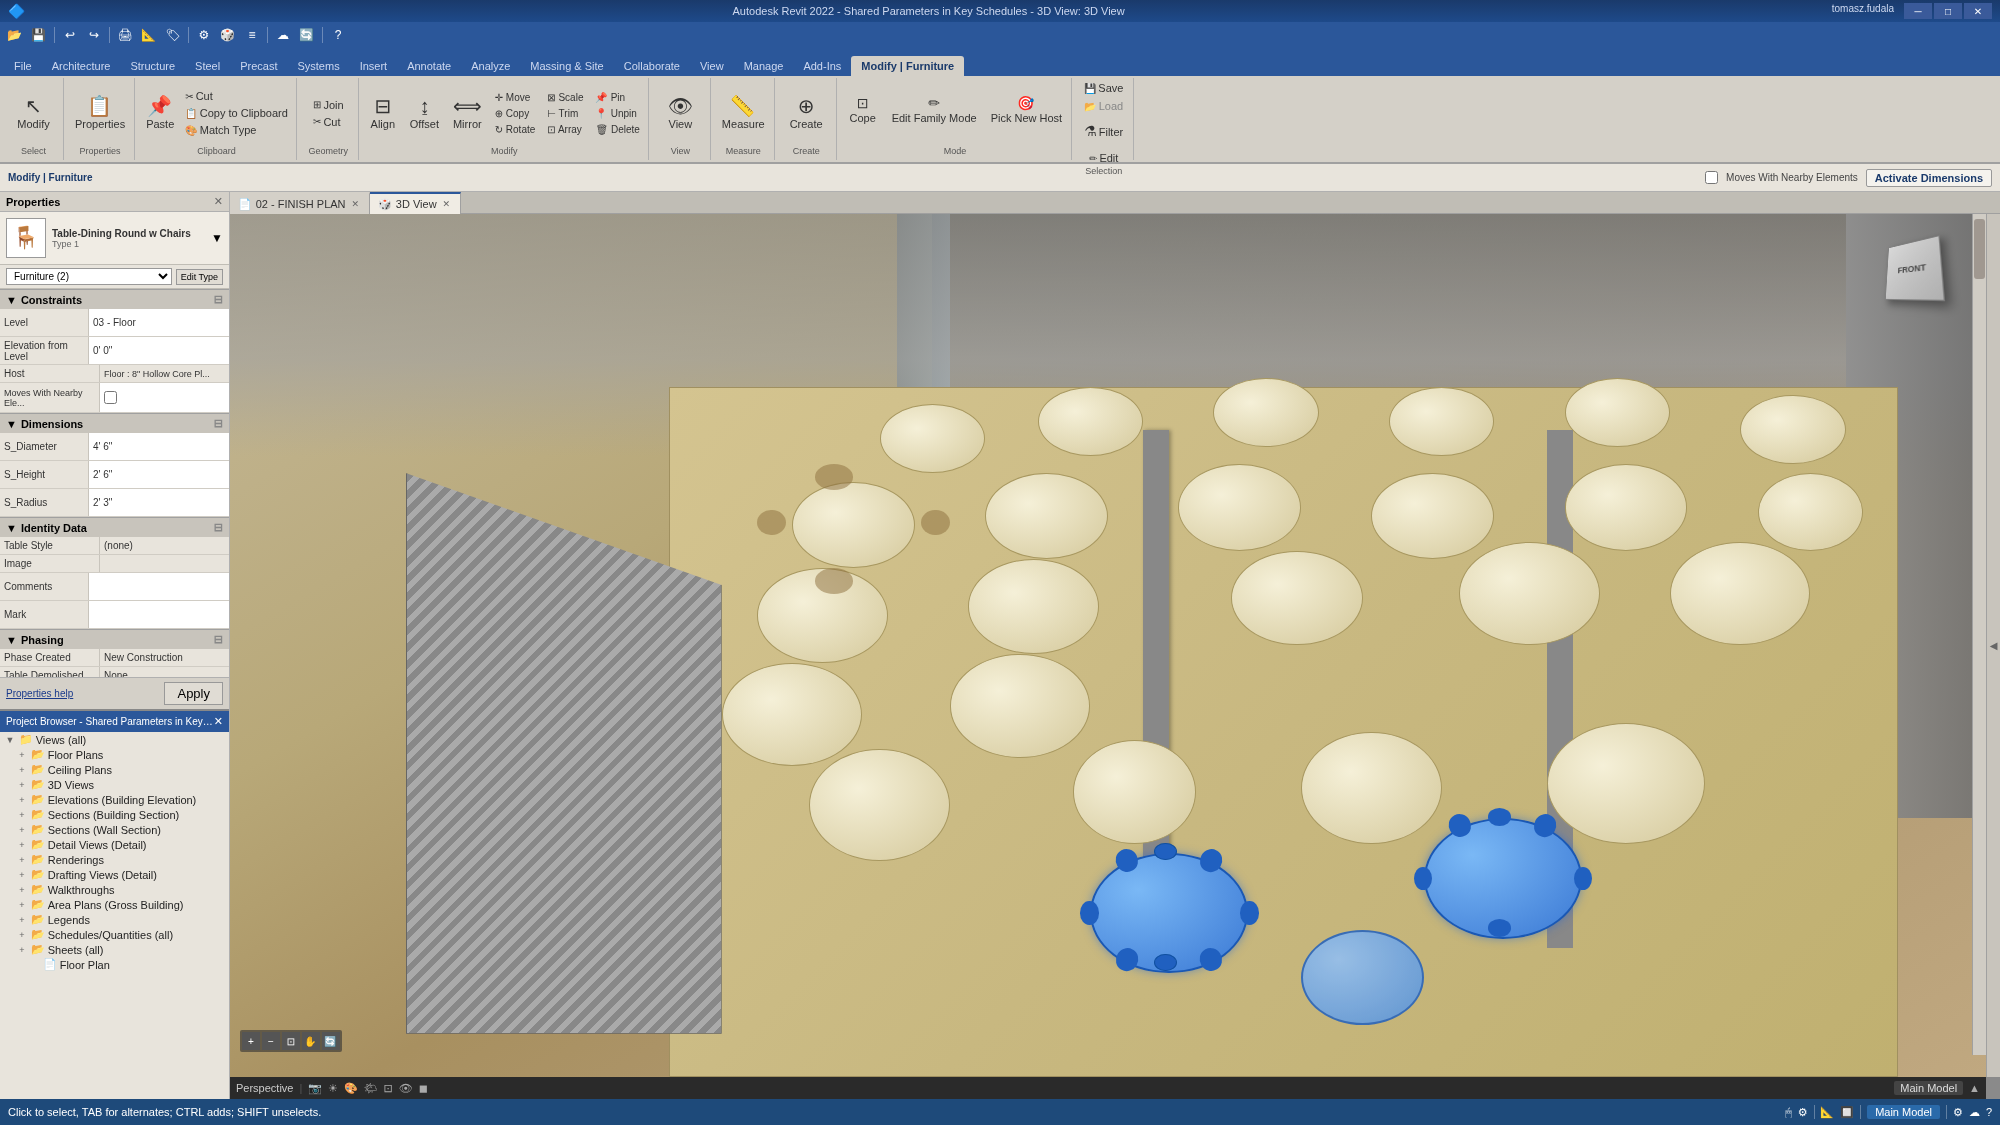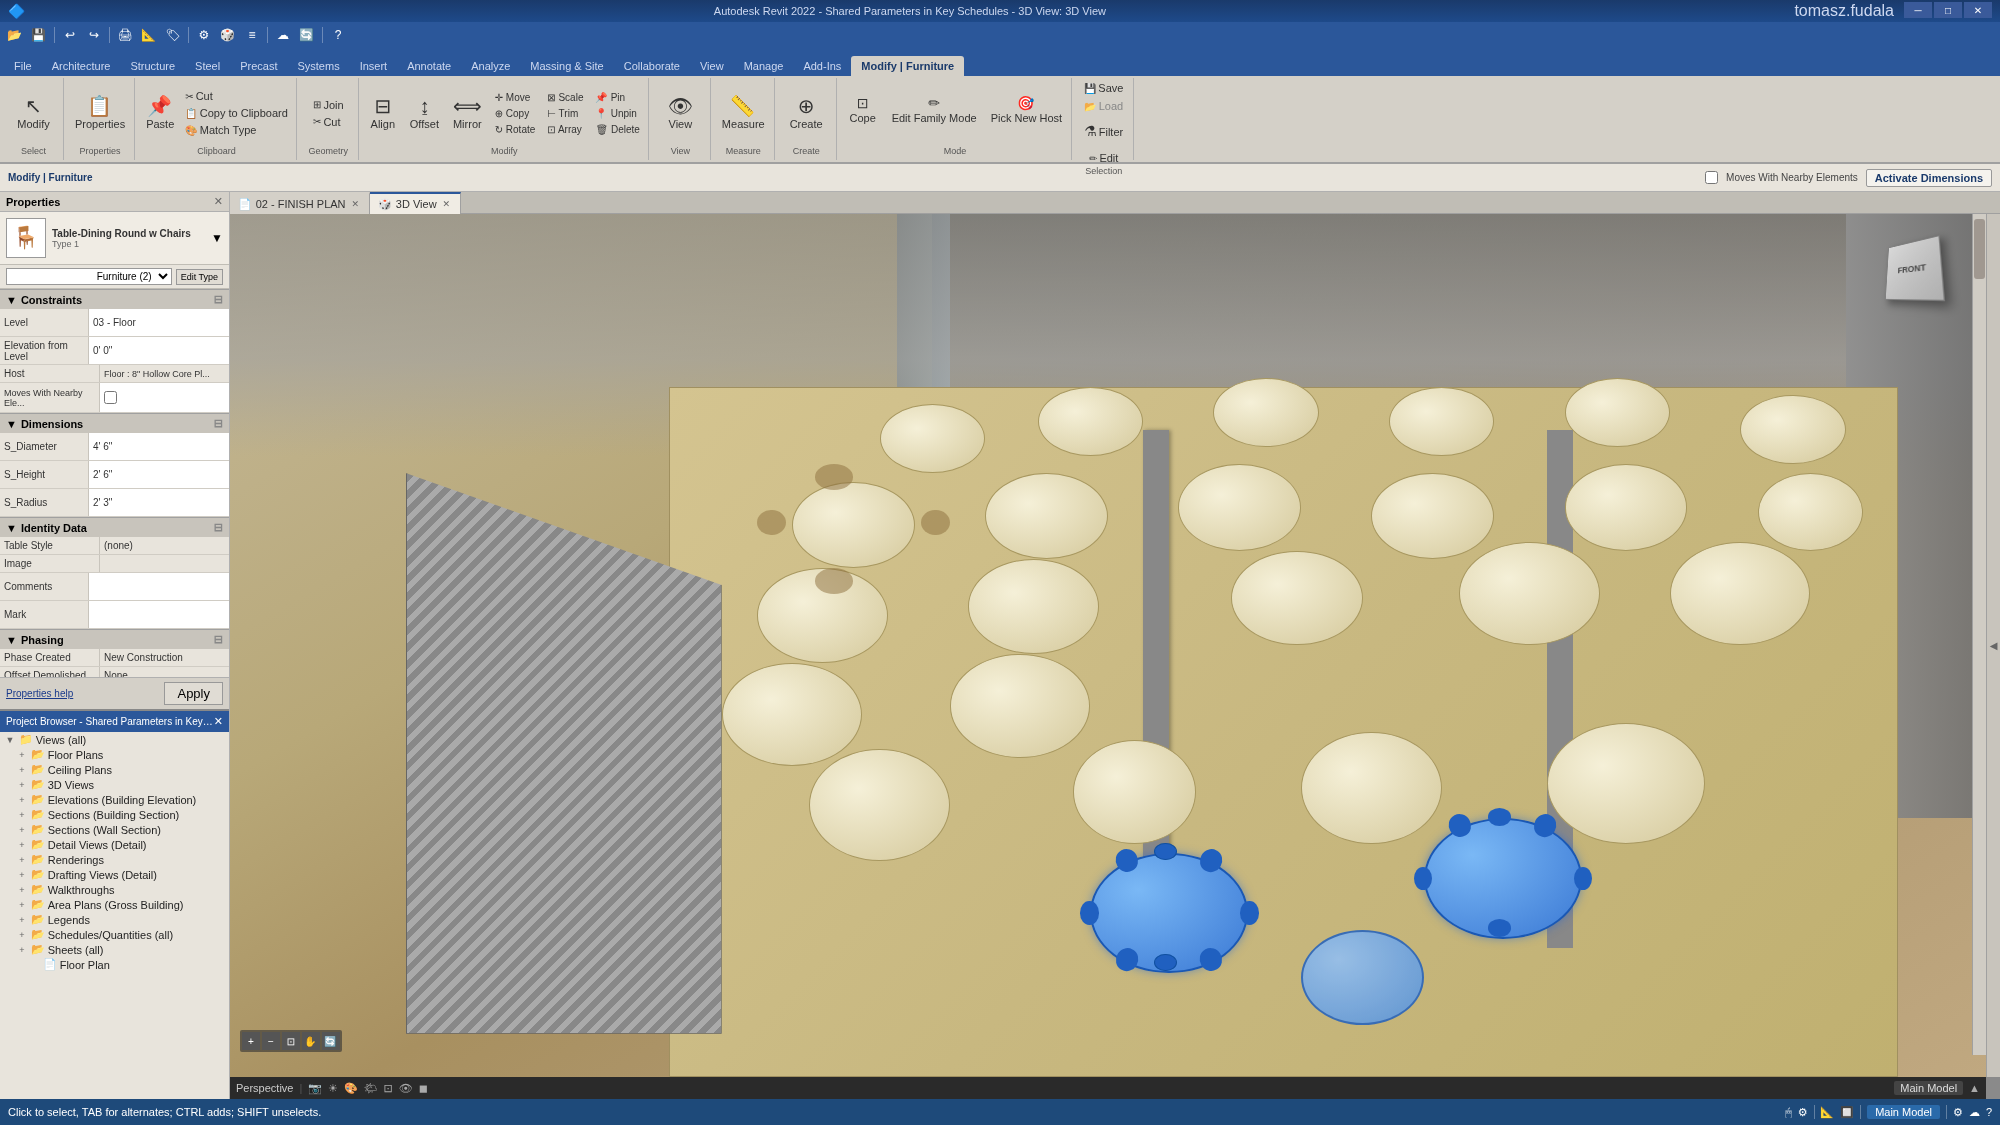--- a/index.html
+++ b/index.html
@@ -186,21 +186,20 @@
     .prop-type-info { flex: 1; }
     .prop-type-name { font-weight: bold; font-size: 10px; color: #333; }
     .prop-type-sub { font-size: 9px; color: #666; }
     .prop-dropdown-area {
       display: flex; align-items: center; padding: 3px 6px;
       background: #e8e4dc; border-bottom: 1px solid #c0bdb5; gap: 4px;
     }
     .prop-select {
       flex: 1; font-size: 10px; border: 1px solid #999; padding: 1px 3px;
       background: white;
-      text-align: right;
     }
     .prop-edit-type-btn {
       font-size: 9px; padding: 2px 4px; background: #e0dcd4;
       border: 1px solid #999; cursor: pointer;
     }
 
     
     #prop-table { overflow-y: auto; flex: 1; }
     .prop-section-header {
       background: #c8c4bc;
@@ -389,21 +388,21 @@
   </style>
 </head>
 <body>
 
 <div id="titlebar">
   <div id="titlebar-left">
     <span style="font-size:14px;">🔷</span>
   </div>
   <div id="titlebar-title">Autodesk Revit 2022 - Shared Parameters in Key Schedules - 3D View: 3D View</div>
   <div id="titlebar-controls">
-    <span style="font-size:16px; margin-right:8px; color:#cdd8f0;">tomasz.fudala</span>
+    <span style="font-size:10px; margin-right:8px; color:#cdd8f0;">tomasz.fudala</span>
     <button class="title-btn">─</button>
     <button class="title-btn">□</button>
     <button class="title-btn close">✕</button>
   </div>
 </div>
 
 <div id="quick-access">
   <button class="qa-btn" title="Open">📂</button>
   <button class="qa-btn" title="Save">💾</button>
   <div class="qa-sep"></div>
@@ -688,21 +687,21 @@
       <div class="prop-section-header">
         <span>▼</span>
         <span>Phasing</span>
         <span style="margin-left:auto; color:#888;">⊟</span>
       </div>
       <div class="prop-row">
         <div class="prop-name">Phase Created</div>
         <div class="prop-value-text">New Construction</div>
       </div>
       <div class="prop-row">
-        <div class="prop-name">Offset Demolished</div>
+        <div class="prop-name">Table Demolished</div>
         <div class="prop-value-text">None</div>
       </div>
     </div>
 
     <div id="prop-footer">
       <span class="prop-help-link">Properties help</span>
       <button class="prop-apply-btn">Apply</button>
     </div>
 
     <div id="project-browser" style="flex:1; display:flex; flex-direction:column; border-top:2px solid #888; overflow:hidden;">

